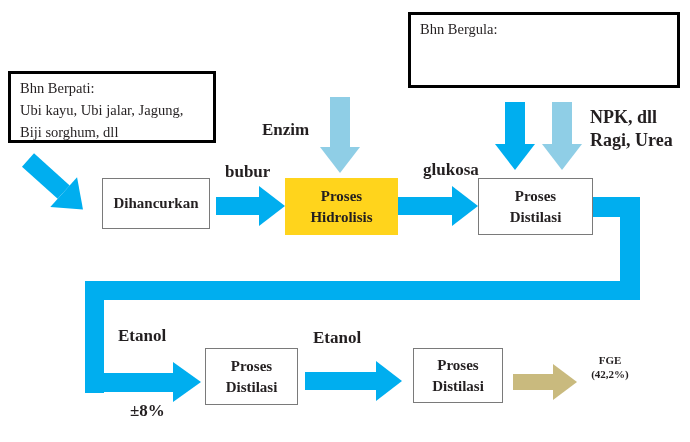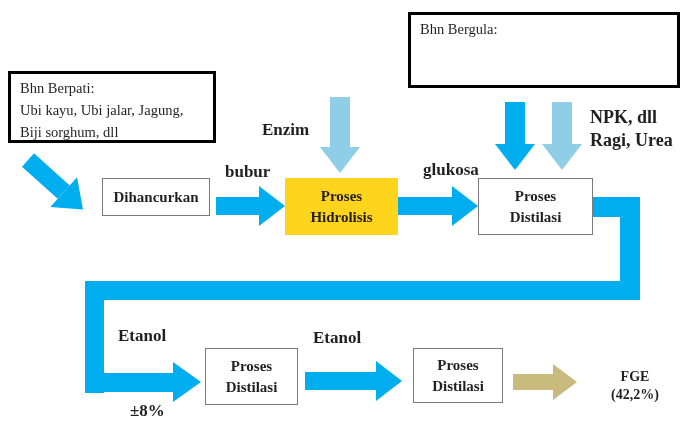--- a/index.html
+++ b/index.html
@@ -71,21 +71,21 @@
 
   <div class="srcbox" style="left:408px;top:12px;width:272px;height:76px;">
     <span style="display: block;">Bhn Bergula:</span>
   </div>
 
   <div class="harrow diag" style="left:28px;top:138px;width:74px;height:44px;">
     <div class="shaft"></div>
     <div class="head"></div>
   </div>
 
-  <div class="procbox" style="left:102px;top:178px;width:108px;height:38px;">
+  <div class="procbox" style="left:102px;top:178px;width:108px;height:51px;">
     <span>Dihancurkan</span>
   </div>
 
   <div class="lbl" style="left:225px;top:142px;margin-top:20px;">bubur</div>
   <div class="harrow" style="left:216px;top:186px;width:69px;height:40px;">
     <div class="shaft"></div>
     <div class="head"></div>
   </div>
 
   <div class="lbl" style="left:262px;top:110px;margin-top:10px;">Enzim</div>
@@ -147,18 +147,18 @@
   <div class="procbox" style="left:413px;top:348px;width:90px;height:55px;">
     <span>Proses</span>
     <span>Distilasi</span>
   </div>
 
   <div class="harrow tan" style="left:513px;top:364px;width:64px;height:36px;">
     <div class="shaft"></div>
     <div class="head"></div>
   </div>
 
-  <div class="lbl two" style="left:585px;top:353px;width:100px;text-align:center;font-size:14px;margin-top:15px;">
+  <div class="lbl two" style="left:560px;top:353px;width:100px;text-align:center;font-size:11px;">
     <div>FGE</div>
     <div>(42,2%)</div>
   </div>
 
 </div>
 
 </body></html>

